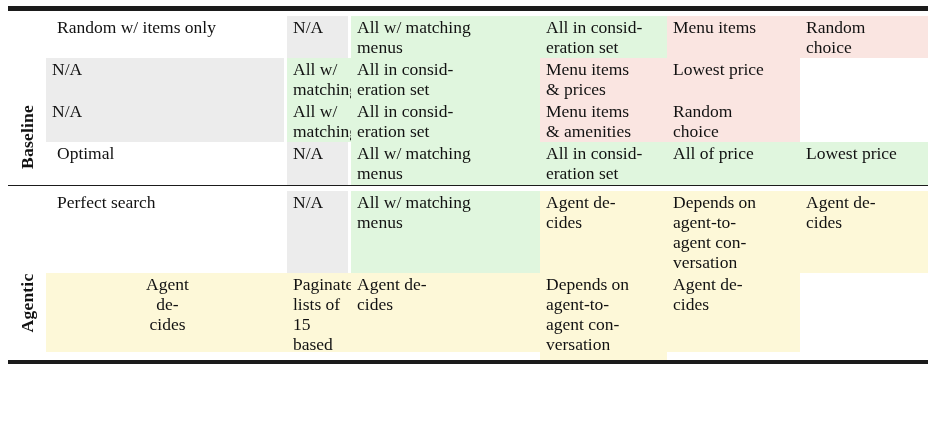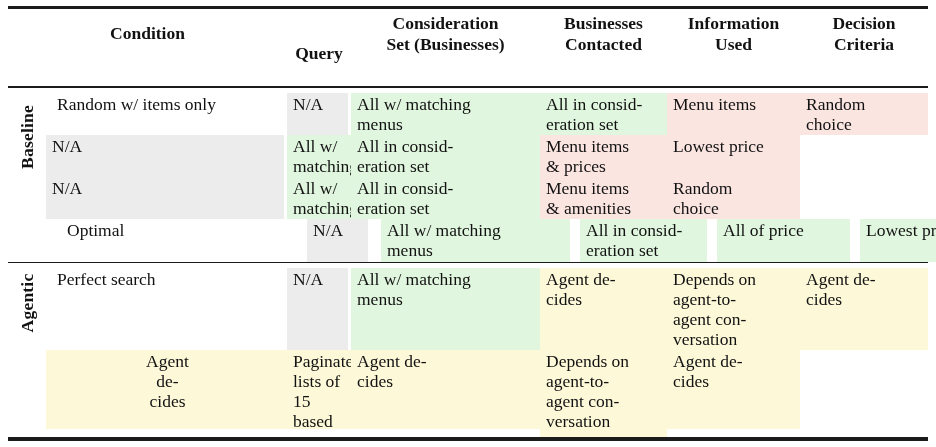--- a/index.html
+++ b/index.html
@@ -13,21 +13,21 @@
   .grid{display:grid;grid-template-columns:38px 241px 64px 189px 127px 133px 128px;}
   .header{height:77px;}
   .h{font-weight:bold;font-size:17.5px;line-height:21px;text-align:center;white-space:pre-line;}
   .h-cond{grid-column:1/3;padding-top:14px;}
   .h-query{padding-top:34px;}
   .h-top{padding-top:4px;}
   .section{width:100%;}
   .sec-pad{padding-top:5px;}
   .row{}
   .r-42{height:42px;}
-  .r-43{height:43px;gap:10px;}
+  .r-43{height:43px;}
   .r-82{height:82px;}
   .r-87{height:87px;}
   .cell{font-size:17.5px;line-height:20px;white-space:pre-line;
         padding:1px 4px 0 6px;height:100%;box-sizing:border-box;overflow:hidden;}
   .c-cond{padding-left:11px;}
   .gap-r{border-right:3px solid #ffffff;}
   .rowB .cell{height:79px;}
   .rowB .c-info{height:87px;}
   .group-label{position:absolute;width:0;height:0;}
   .group-label span{position:absolute;display:block;white-space:nowrap;
@@ -37,32 +37,20 @@
   .gl-agentic{left:27px;top:303px;}
 </style>
 </head>
 <body>
 
 <div class="page">
   <div class="tbl">
 
     <div class="rule rule-top" style="background-color: rgb(27, 27, 27);"></div>
 
-    <div class="grid header">
-      <div class="h h-cond">Condition</div>
-      <div class="h h-query">Query</div>
-      <div class="h h-top">Consideration
-Set (Businesses)</div>
-      <div class="h h-top">Businesses
-Contacted</div>
-      <div class="h h-top">Information
-Used</div>
-      <div class="h h-top">Decision
-Criteria</div>
-    </div>
 
     <div class="rule rule-mid" style="background-color: rgb(27, 27, 27);"></div>
 
     <div class="section sec-pad">
 
       <div class="grid row r-42">
         <div class="cell"></div>
         <div class="cell c-cond">Random w/ items only</div>
         <div class="cell gap-r" style="background-color: rgb(236, 236, 236);">N/A</div>
         <div class="cell" style="background-color: rgb(224, 246, 222);">All w/ matching

